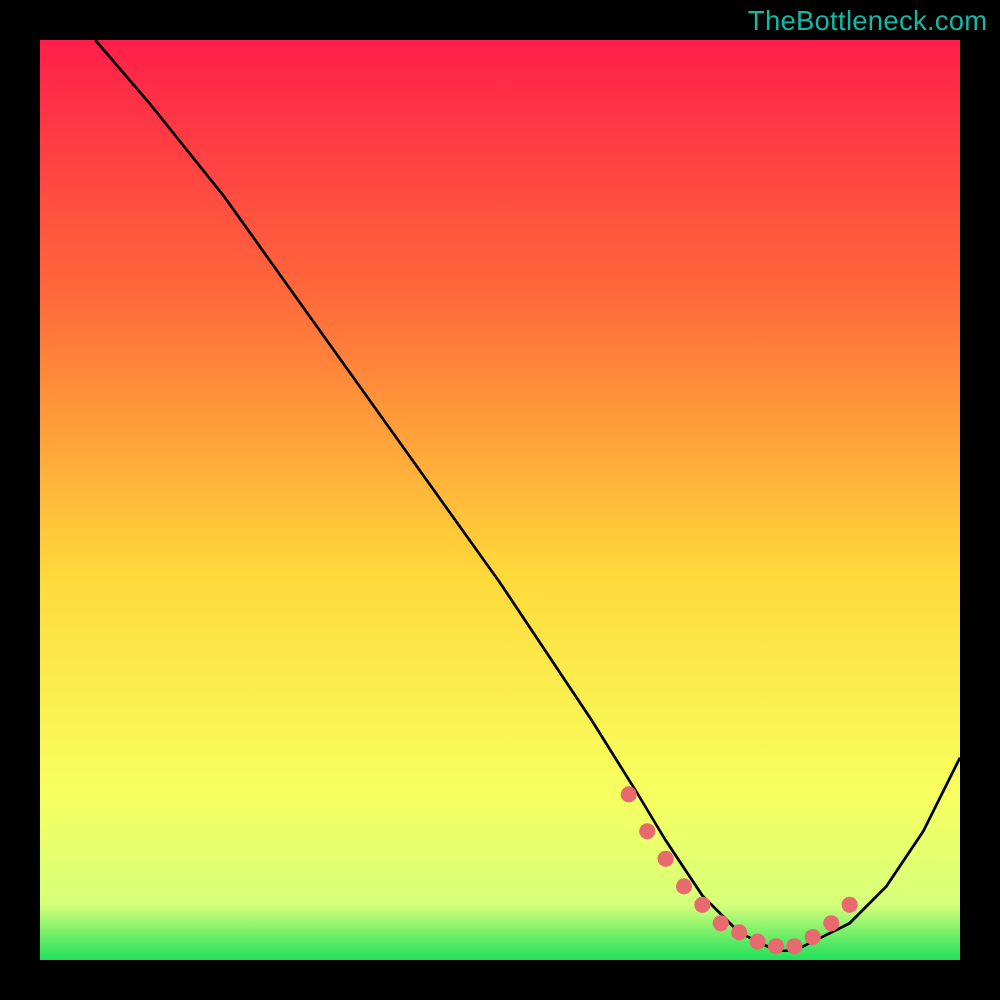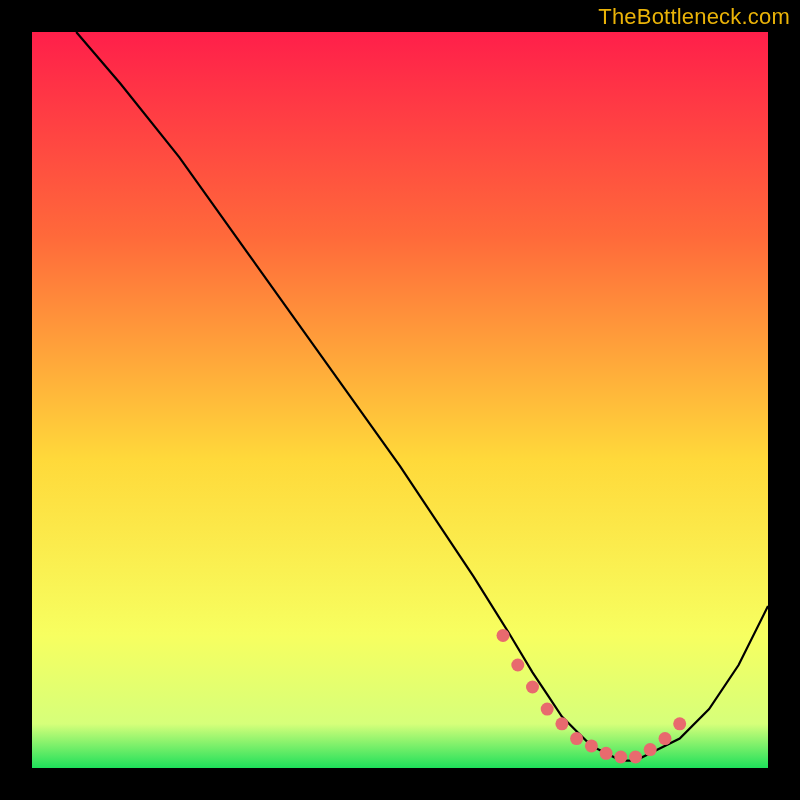--- a/index.html
+++ b/index.html
@@ -14,21 +14,21 @@
     position: relative;
     width: 800px;
     height: 800px;
   }
   .watermark {
     position: absolute;
     top: 4px;
     right: 10px;
     font-family: Arial, Helvetica, sans-serif;
     font-size: 22px;
-    color: #eab308;
+    color: #14b8a6;
     z-index: 5;
     letter-spacing: 0.2px;
   }
   svg {
     position: absolute;
     top: 0;
     left: 0;
   }
 </style>
 </head>

